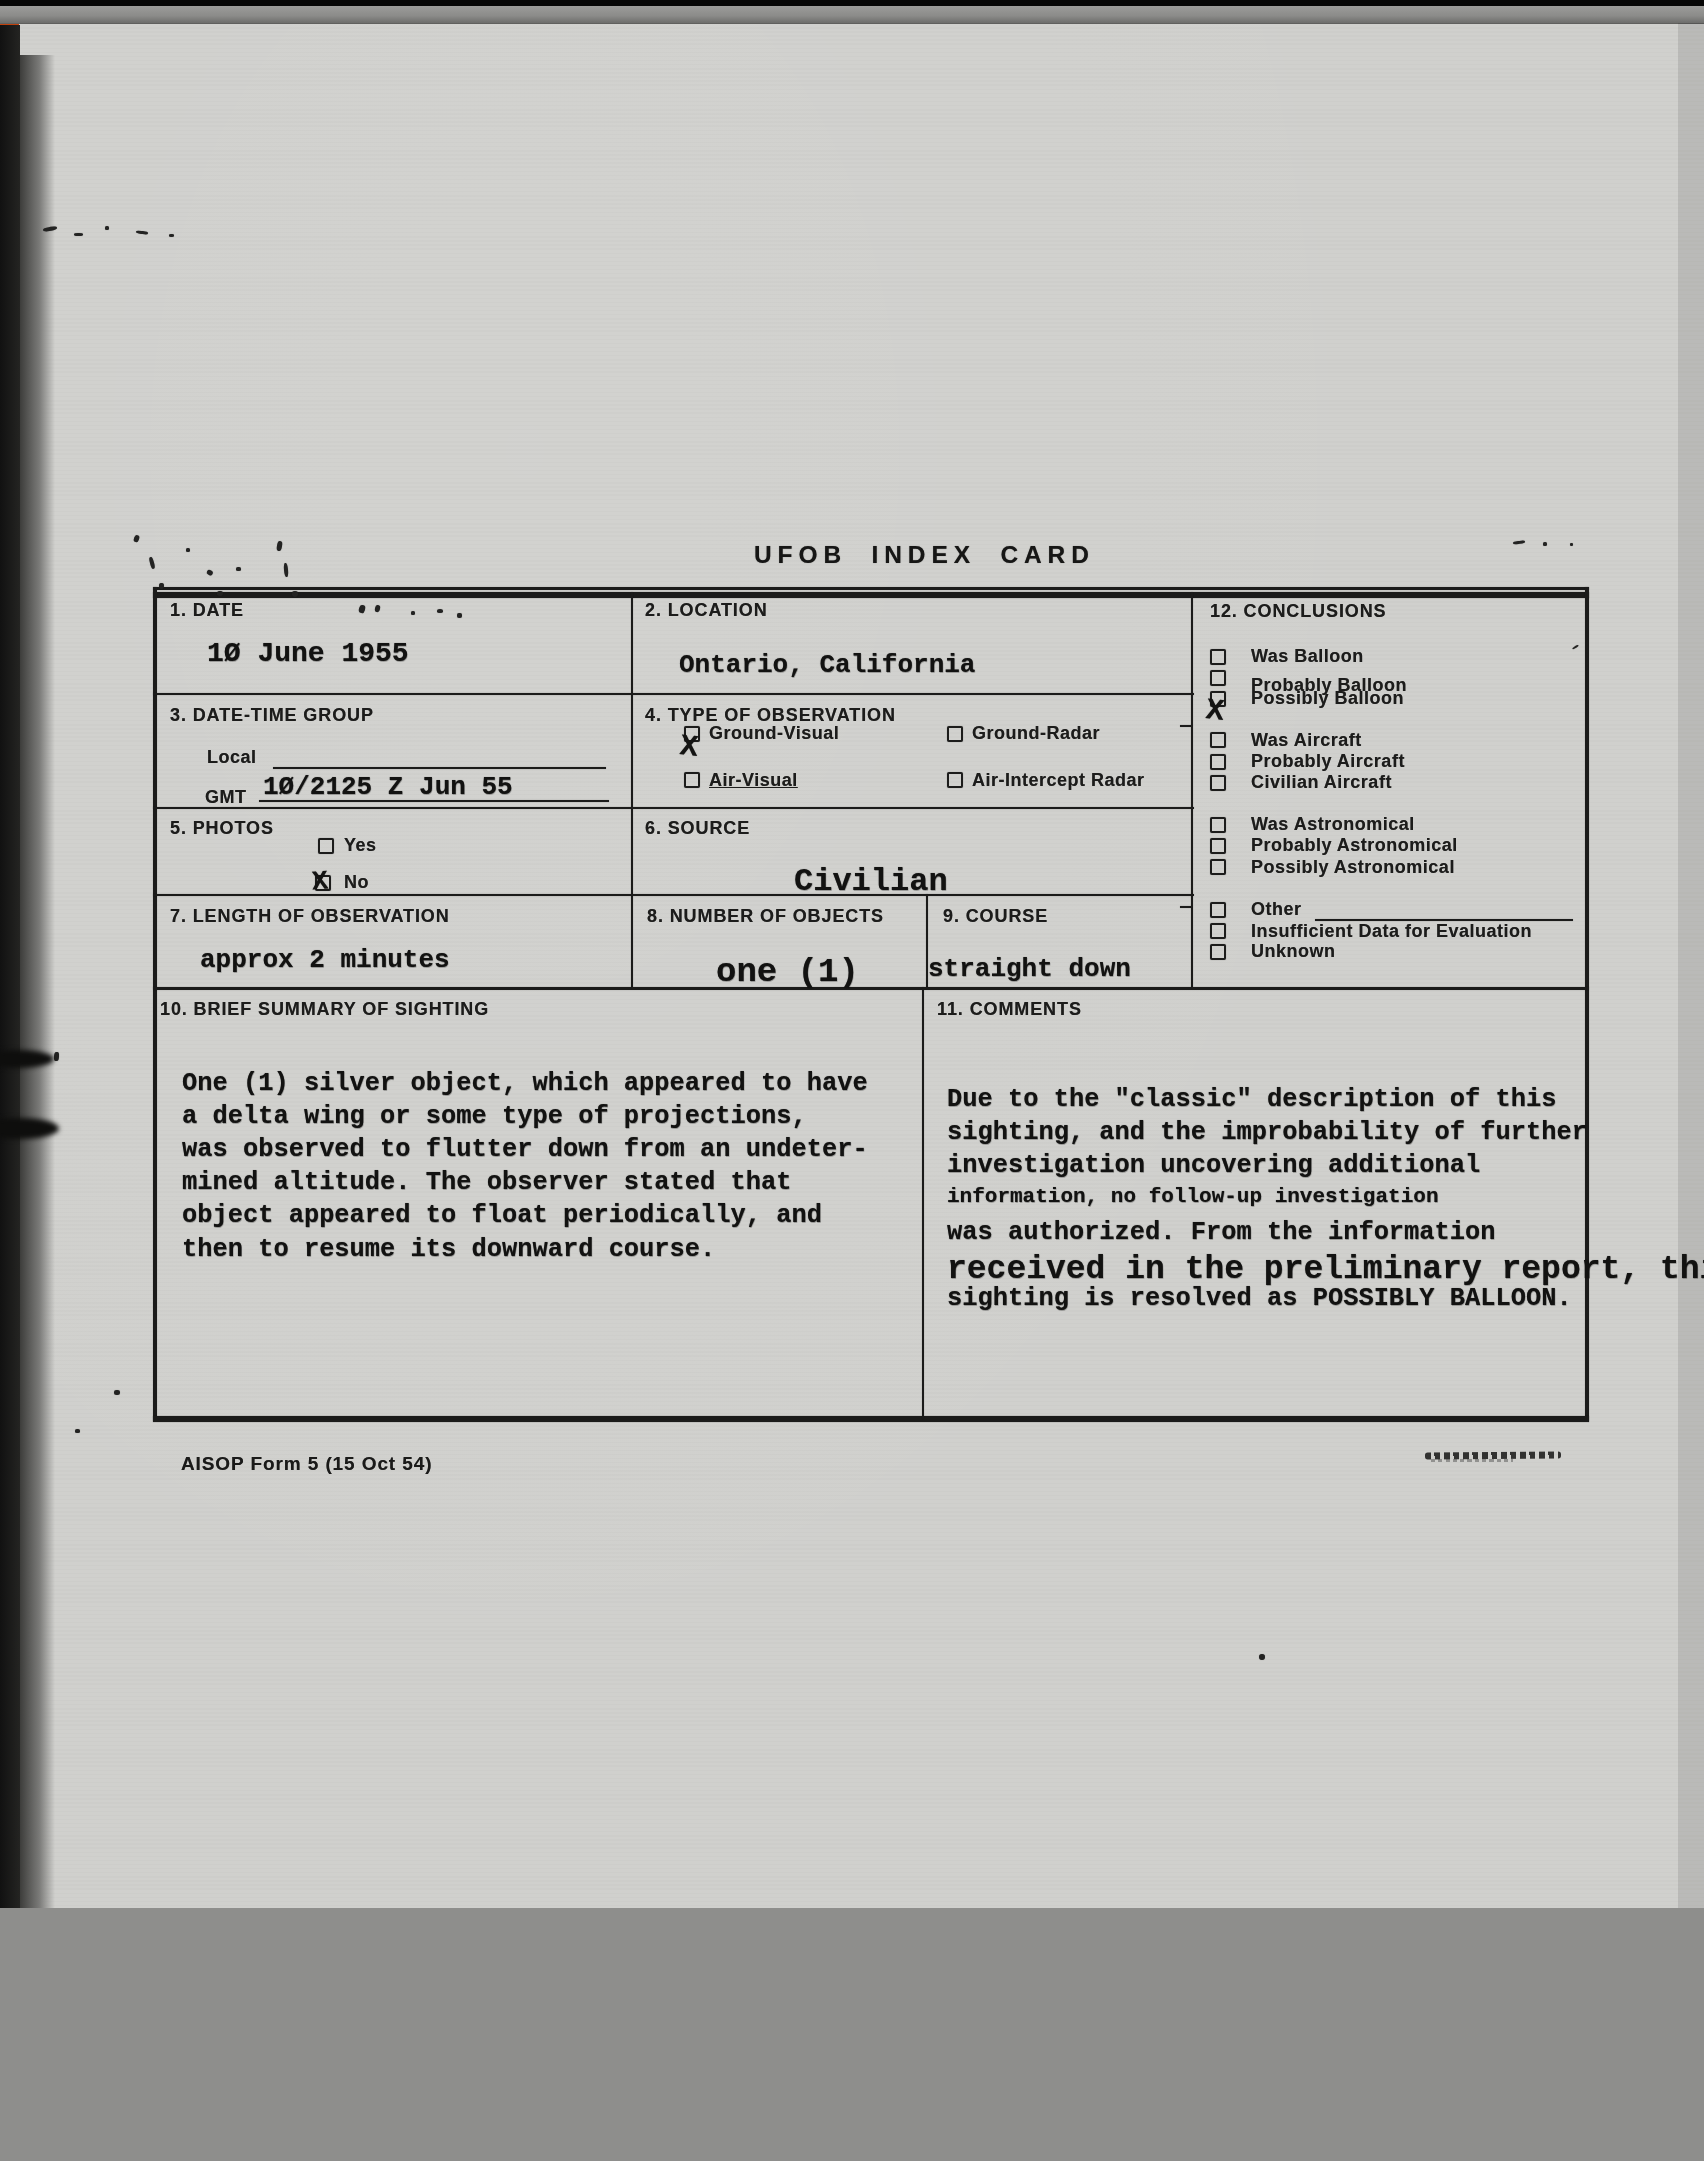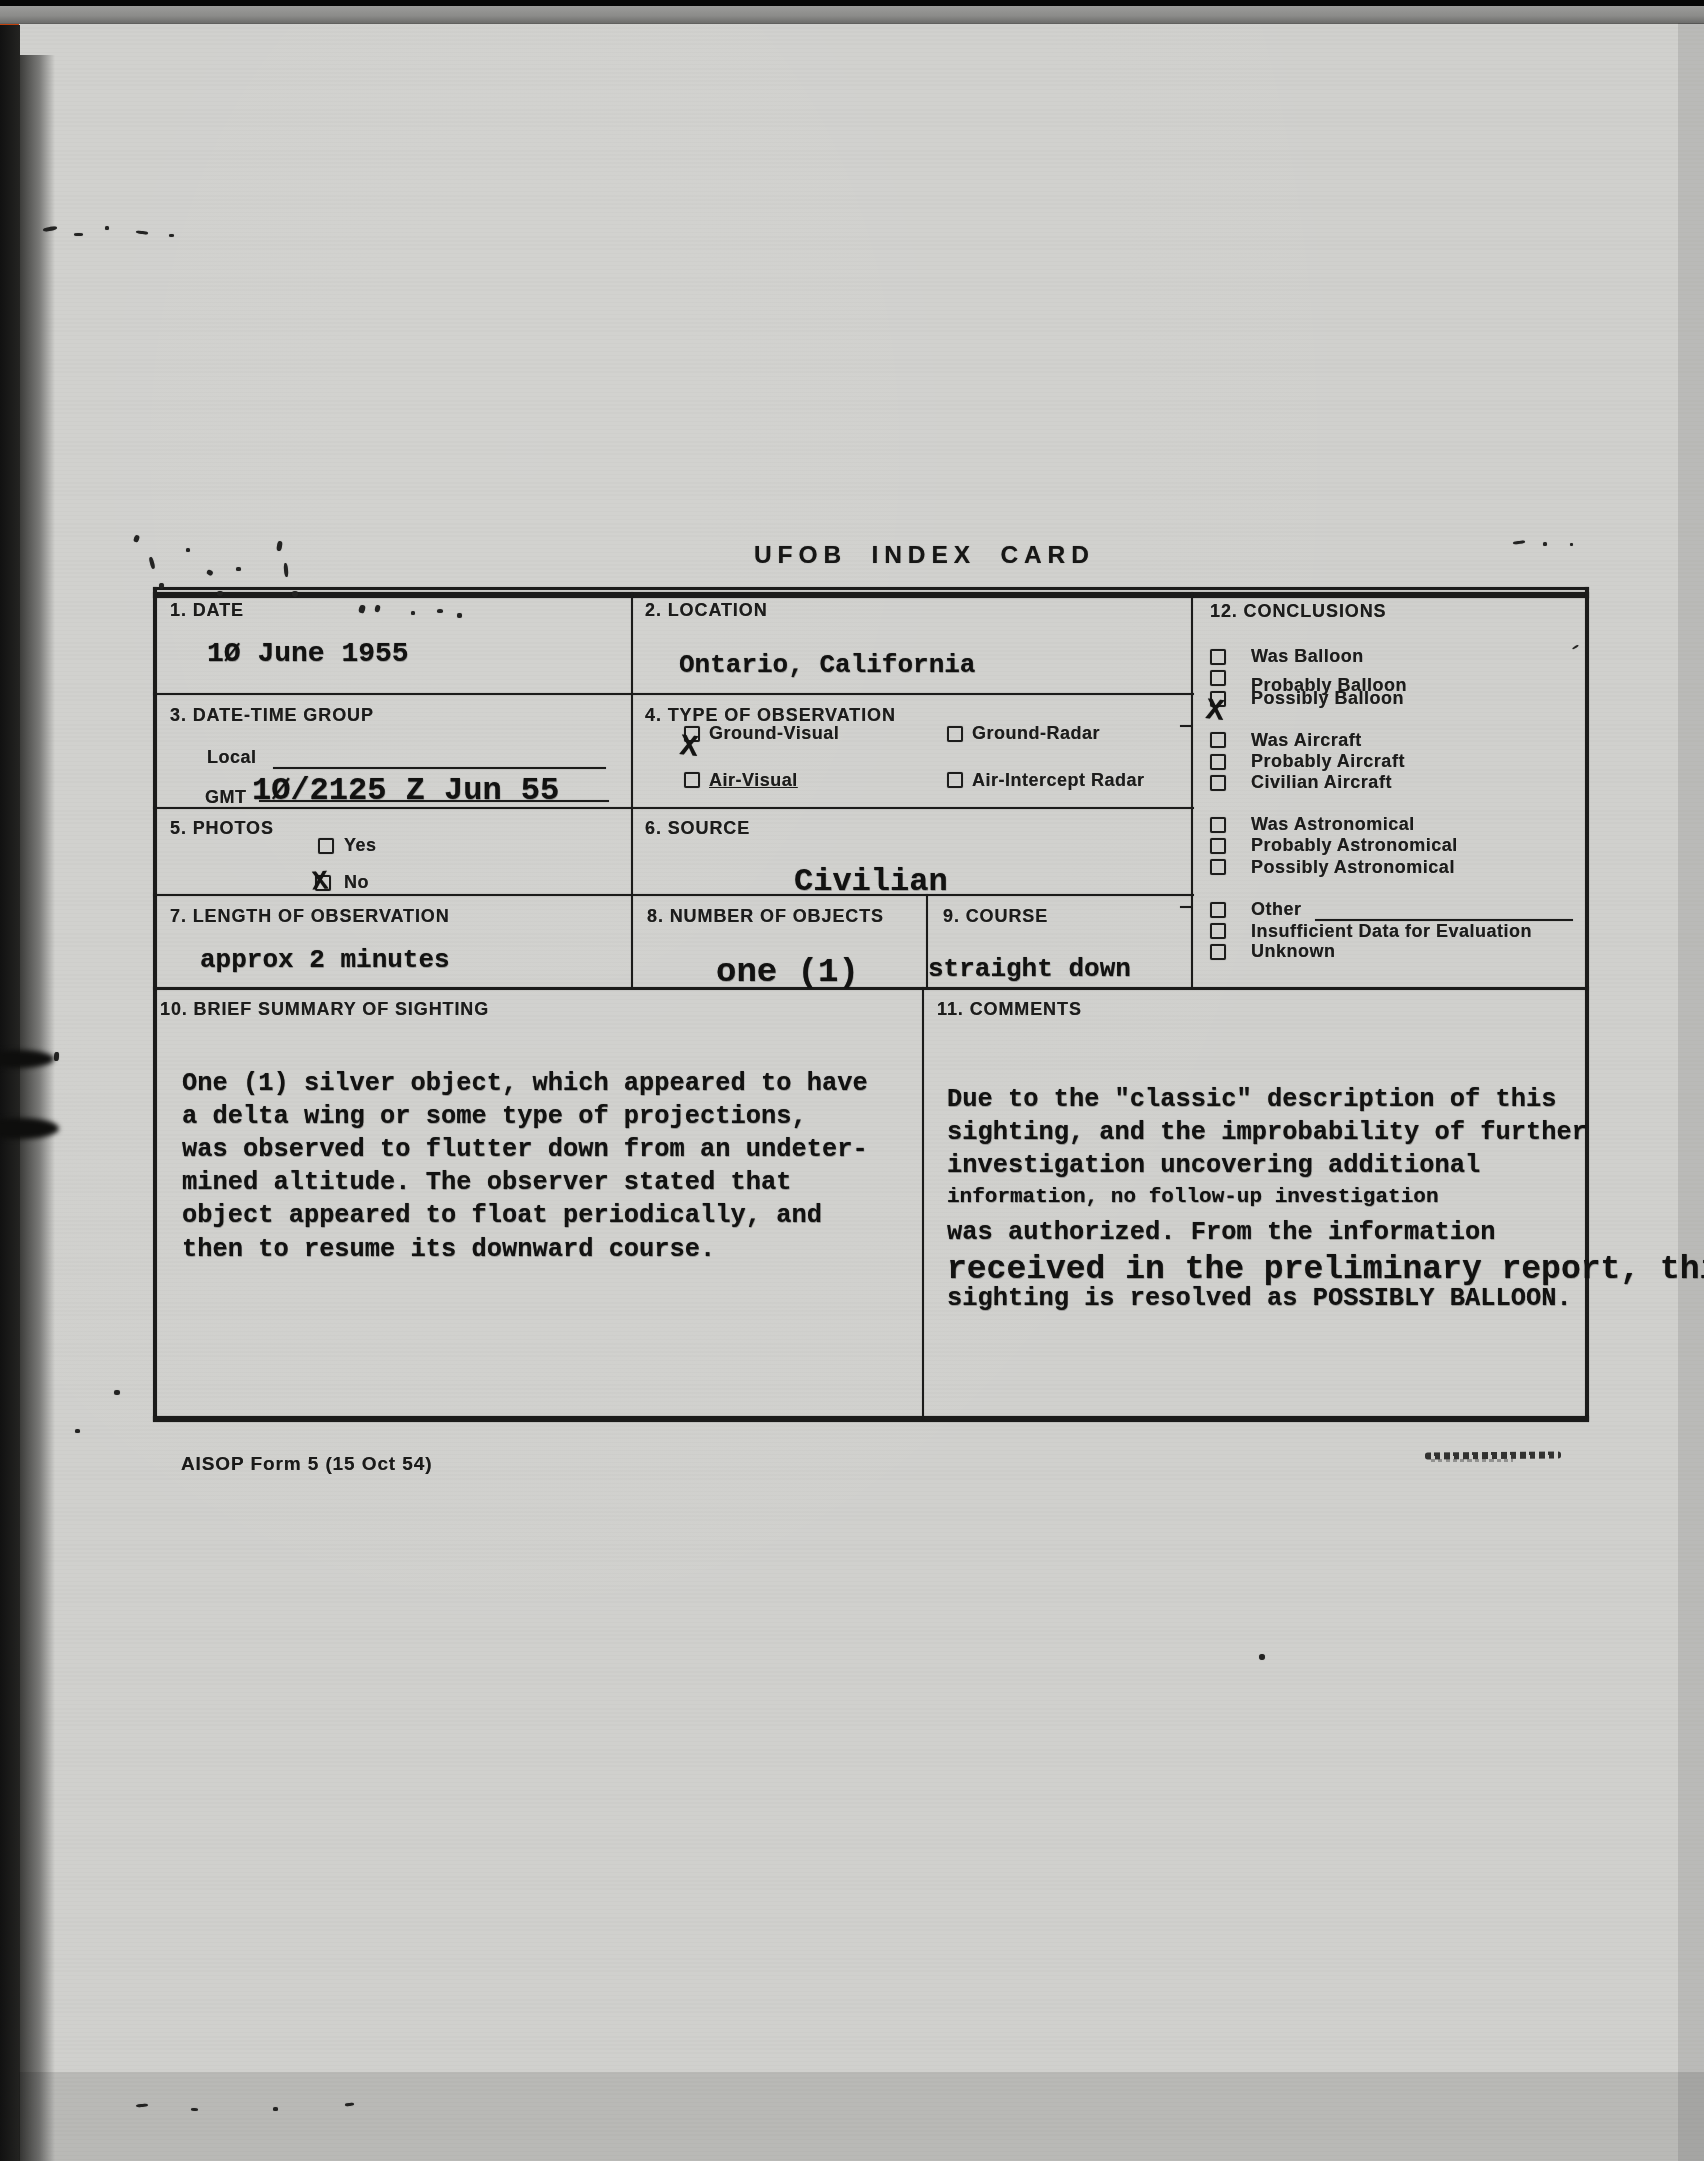--- a/index.html
+++ b/index.html
@@ -1,16 +1,16 @@
 <!DOCTYPE html>
 <html style="font-size:7.3px"><head>
 <meta charset="utf-8">
 <style>
   html,body{margin:0;padding:0;background:#8e8e8c;}
-  #canvas{position:relative;width:1705px;height:2161px;overflow:hidden;
+  #canvas{position:relative;width:1705px;height:1908px;overflow:hidden;
           background:#c2410c;font-family:"Liberation Sans",sans-serif;}
   
   .layer{position:absolute;}
   #paper{left:19px;top:23px;width:1686px;height:2139px;background:#d0d0cd;
          background-image:repeating-linear-gradient(180deg,rgba(0,0,0,.014) 0 1.4px,transparent 1.4px 4.1px),
                           radial-gradient(ellipse at 30% 20%,rgba(255,255,255,.05),transparent 60%);}
   #top-bar{left:0;top:0;width:1705px;height:6.4px;background:#060606;}
   #top-band{left:0;top:6.4px;width:1705px;height:18px;
             background:linear-gradient(180deg,#9c9c9a,#8b8b89 55%,#6f6f6d 92%,#585856);}
   #left-strip-a{left:0;top:24.5px;width:20px;height:2137px;
@@ -90,21 +90,21 @@
   <div class="lbl" style="left:170px;top:600px">1. DATE</div>
   <div class="typed" style="left:207px;top:638px;font-size:28px">1Ø June 1955</div>
 
   <div class="lbl" style="left:645px;top:600px">2. LOCATION</div>
   <div class="typed" style="left:679px;top:650px;font-size:26px">Ontario, California</div>
 
   <div class="lbl" style="left:170px;top:705px">3. DATE-TIME GROUP</div>
   <div class="lbl" style="left:207px;top:747px;letter-spacing:0.5px">Local</div>
   <div class="rule" style="left:273px;top:767px;width:333px;height:1.8px"></div>
   <div class="lbl" style="left:205px;top:787px;letter-spacing:0.5px">GMT</div>
-  <div class="typed" style="left:252px;top:772px;font-size:32px">1Ø/2125 Z Jun 55</div>
+  <div class="typed" style="left:263px;top:772px;font-size:26px">1Ø/2125 Z Jun 55</div>
   <div class="rule" style="left:259px;top:800px;width:350px;height:2.3px"></div>
 
   <div class="lbl" style="left:645px;top:705px">4. TYPE OF OBSERVATION</div>
   <div id="observation-options">
       <div class="cb" style="left: 684px; top: 726px;"></div>
       <div class="cb-label" style="left: 709px; top: 723px;">Ground-Visual</div>
       <div class="xmark" style="left: 680px; top: 730px; font-size: 30px; transform: rotate(6deg);">X</div>
       <div class="cb" style="left: 947px; top: 726px;"></div>
       <div class="cb-label" style="left: 972px; top: 723px;">Ground-Radar</div>
       <div class="cb" style="left: 684px; top: 772px;"></div>

